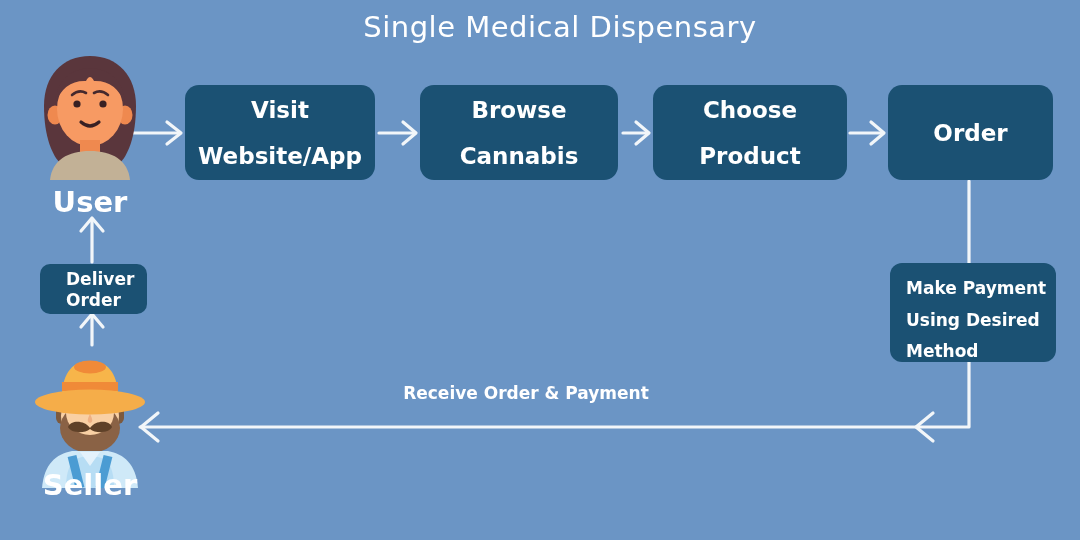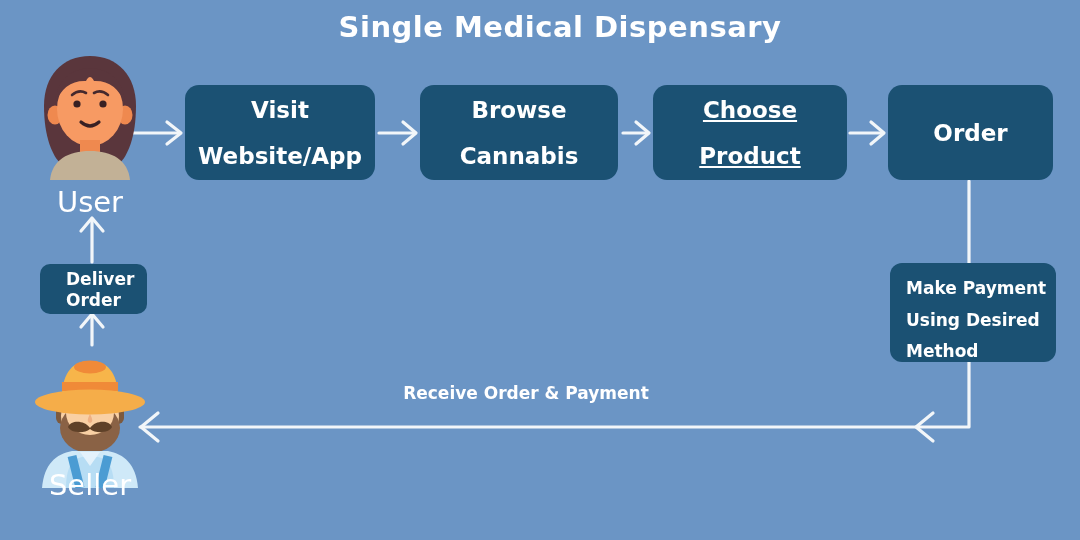--- a/index.html
+++ b/index.html
@@ -15,21 +15,21 @@
   }
   .canvas{
     position:relative;
     width:1080px;height:540px;
     background:var(--background);
     overflow:hidden;
   }
   .title{
     position:absolute;left:40px;top:10px;width:1040px;
     text-align:center;
-    font-size:29px;font-weight:700;color:var(--text);
+    font-size:29px;font-weight:400;color:var(--text);
     letter-spacing:.5px;
   }
   .connectors{position:absolute;left:0;top:0;width:1080px;height:540px;}
   .connectors path,.connectors polyline,.connectors line{
     fill:none;stroke:var(--arrow);stroke-width:3.2;
     stroke-linecap:round;stroke-linejoin:round;
   }
   .box{
     position:absolute;
     background:var(--box);
@@ -48,21 +48,21 @@
   }
   .box.deliver{
     align-items:flex-start;justify-content:flex-start;
     font-size:17px;line-height:21px;
     padding:5px 0 0 26px;box-sizing:border-box;
     border-radius:10px;
   }
   .actor-label{
     position:absolute;
     color:var(--text);
-    font-size:29px;font-weight:400;
+    font-size:29px;font-weight:700;
     text-align:center;
   }
   .edge-label{
     position:absolute;left:350px;top:383px;width:352px;
     text-align:center;
     color:var(--text);
     font-size:17px;font-weight:700;
   }
   .avatar{position:absolute;}
 </style>
@@ -101,21 +101,21 @@
   <div class="box step" style="left:185px;top:85px;width:190px;height:95px;">
     <span>Visit</span>
     <span>Website/App</span>
   </div>
 
   <div class="box step" style="left:420px;top:85px;width:198px;height:95px;">
     <span>Browse</span>
     <span>Cannabis</span>
   </div>
 
-  <div class="box step" style="left:653px;top:85px;width:194px;height:95px;text-decoration:underline;">
+  <div class="box step" style="left:653px;top:85px;width:194px;height:95px;">
     <span>Choose</span>
     <span>Product</span>
   </div>
 
   <div class="box step" style="left:888px;top:85px;width:165px;height:95px;">
     <span>Order</span>
   </div>
 
   <div class="box payment" style="left:890px;top:263px;width:166px;height:99px;">
     <span>Make Payment</span>

